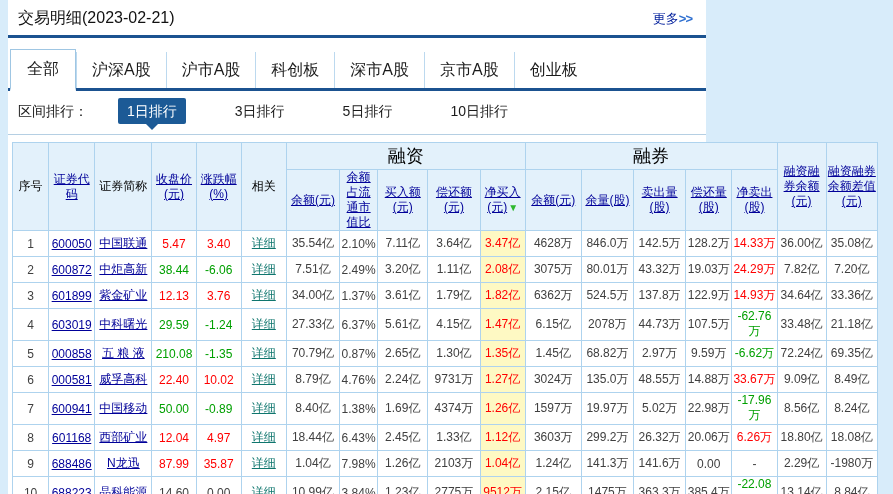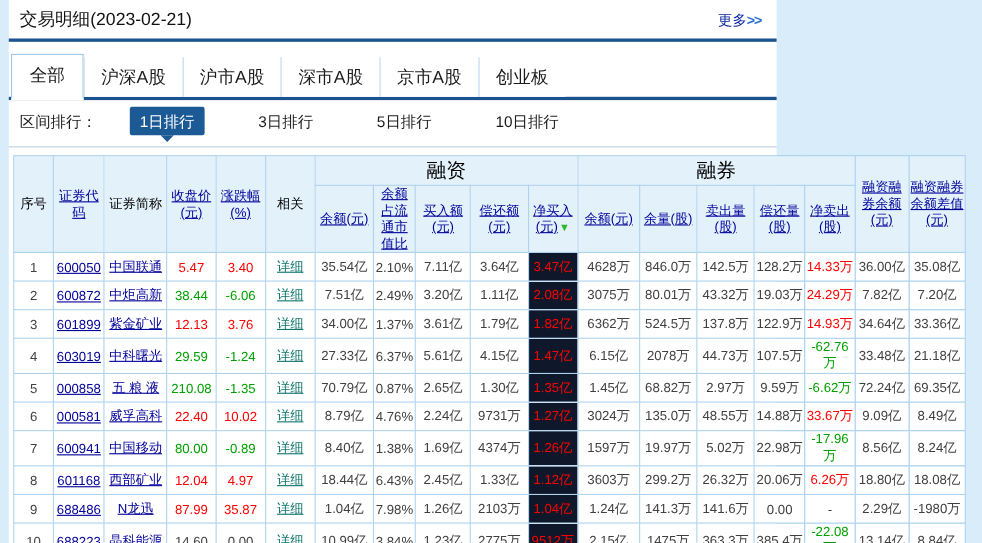--- a/index.html
+++ b/index.html
@@ -36,21 +36,21 @@
   .pre-table-line{height:1px;background:#b5cfe3;}
 
   
   .table-wrap{padding:7px 0 0 4px;}
   table{border-collapse:collapse;table-layout:fixed;width:866px;font-size:12px;}
   th,td{border:1px solid #aed3ee;text-align:center;padding:0 1px;overflow:hidden;}
   thead th{background:#e3f1fb;font-weight:normal;color:#000;line-height:15px;word-break:break-all;}
   tr.grp-row th.grp{height:26px;font-size:18px;}
   tr.sub-row th{height:54px;}
   tbody td{height:25px;color:#404040;background:#ffffff;}
-  td.hl{background:#0f172a;}
+  td.hl{background:#fef9c3;}
   .hlink{color:#000099;text-decoration:underline;cursor:pointer;}
   .lnk{color:#000099;text-decoration:underline;cursor:pointer;}
   .det{color:#0f766e;text-decoration:underline;cursor:pointer;}
   .up{color:#ff0000;}
   .dn{color:#00a000;}
   .sort-arrow{color:#2eb82e;font-size:10px;margin-left:1px;}
 </style>
 </head>
 <body>
 
@@ -59,20 +59,21 @@
   <div class="hd">
     <span class="hd-title">交易明细(2023-02-21)</span>
     <span class="hd-more"><span class="t">更多</span><span class="a">&gt;&gt;</span></span>
   </div>
   <div class="title-divider"></div>
 
   <div class="tabs">
       <div class="tab active">全部</div>
       <div class="tab">沪深A股</div>
       <div class="tab">沪市A股</div>
+      <div class="tab">科创板</div>
       <div class="tab">深市A股</div>
       <div class="tab">京市A股</div>
       <div class="tab">创业板</div>
     </div>
 
   <div class="filter">
     <span class="filter-label">区间排行：</span>
     <span id="filter-opts"><span class="fopt active">1日排行</span><span class="fopt">3日排行</span><span class="fopt">5日排行</span><span class="fopt">10日排行</span></span>
   </div>
   <div class="pre-table-line"></div>
@@ -243,21 +244,21 @@
             <td>48.55万</td>
             <td>14.88万</td>
             <td class="up">33.67万</td>
             <td>9.09亿</td>
             <td>8.49亿</td>
           </tr>
           <tr>
             <td>7</td>
             <td class="lnk">600941</td>
             <td class="lnk">中国移动</td>
-            <td class="dn">80.00</td>
+            <td class="dn">50.00</td>
             <td class="dn">-0.89</td>
             <td class="det">详细</td>
             <td>8.40亿</td>
             <td>1.38%</td>
             <td>1.69亿</td>
             <td>4374万</td>
             <td class="hl up">1.26亿</td>
             <td>1597万</td>
             <td>19.97万</td>
             <td>5.02万</td>

